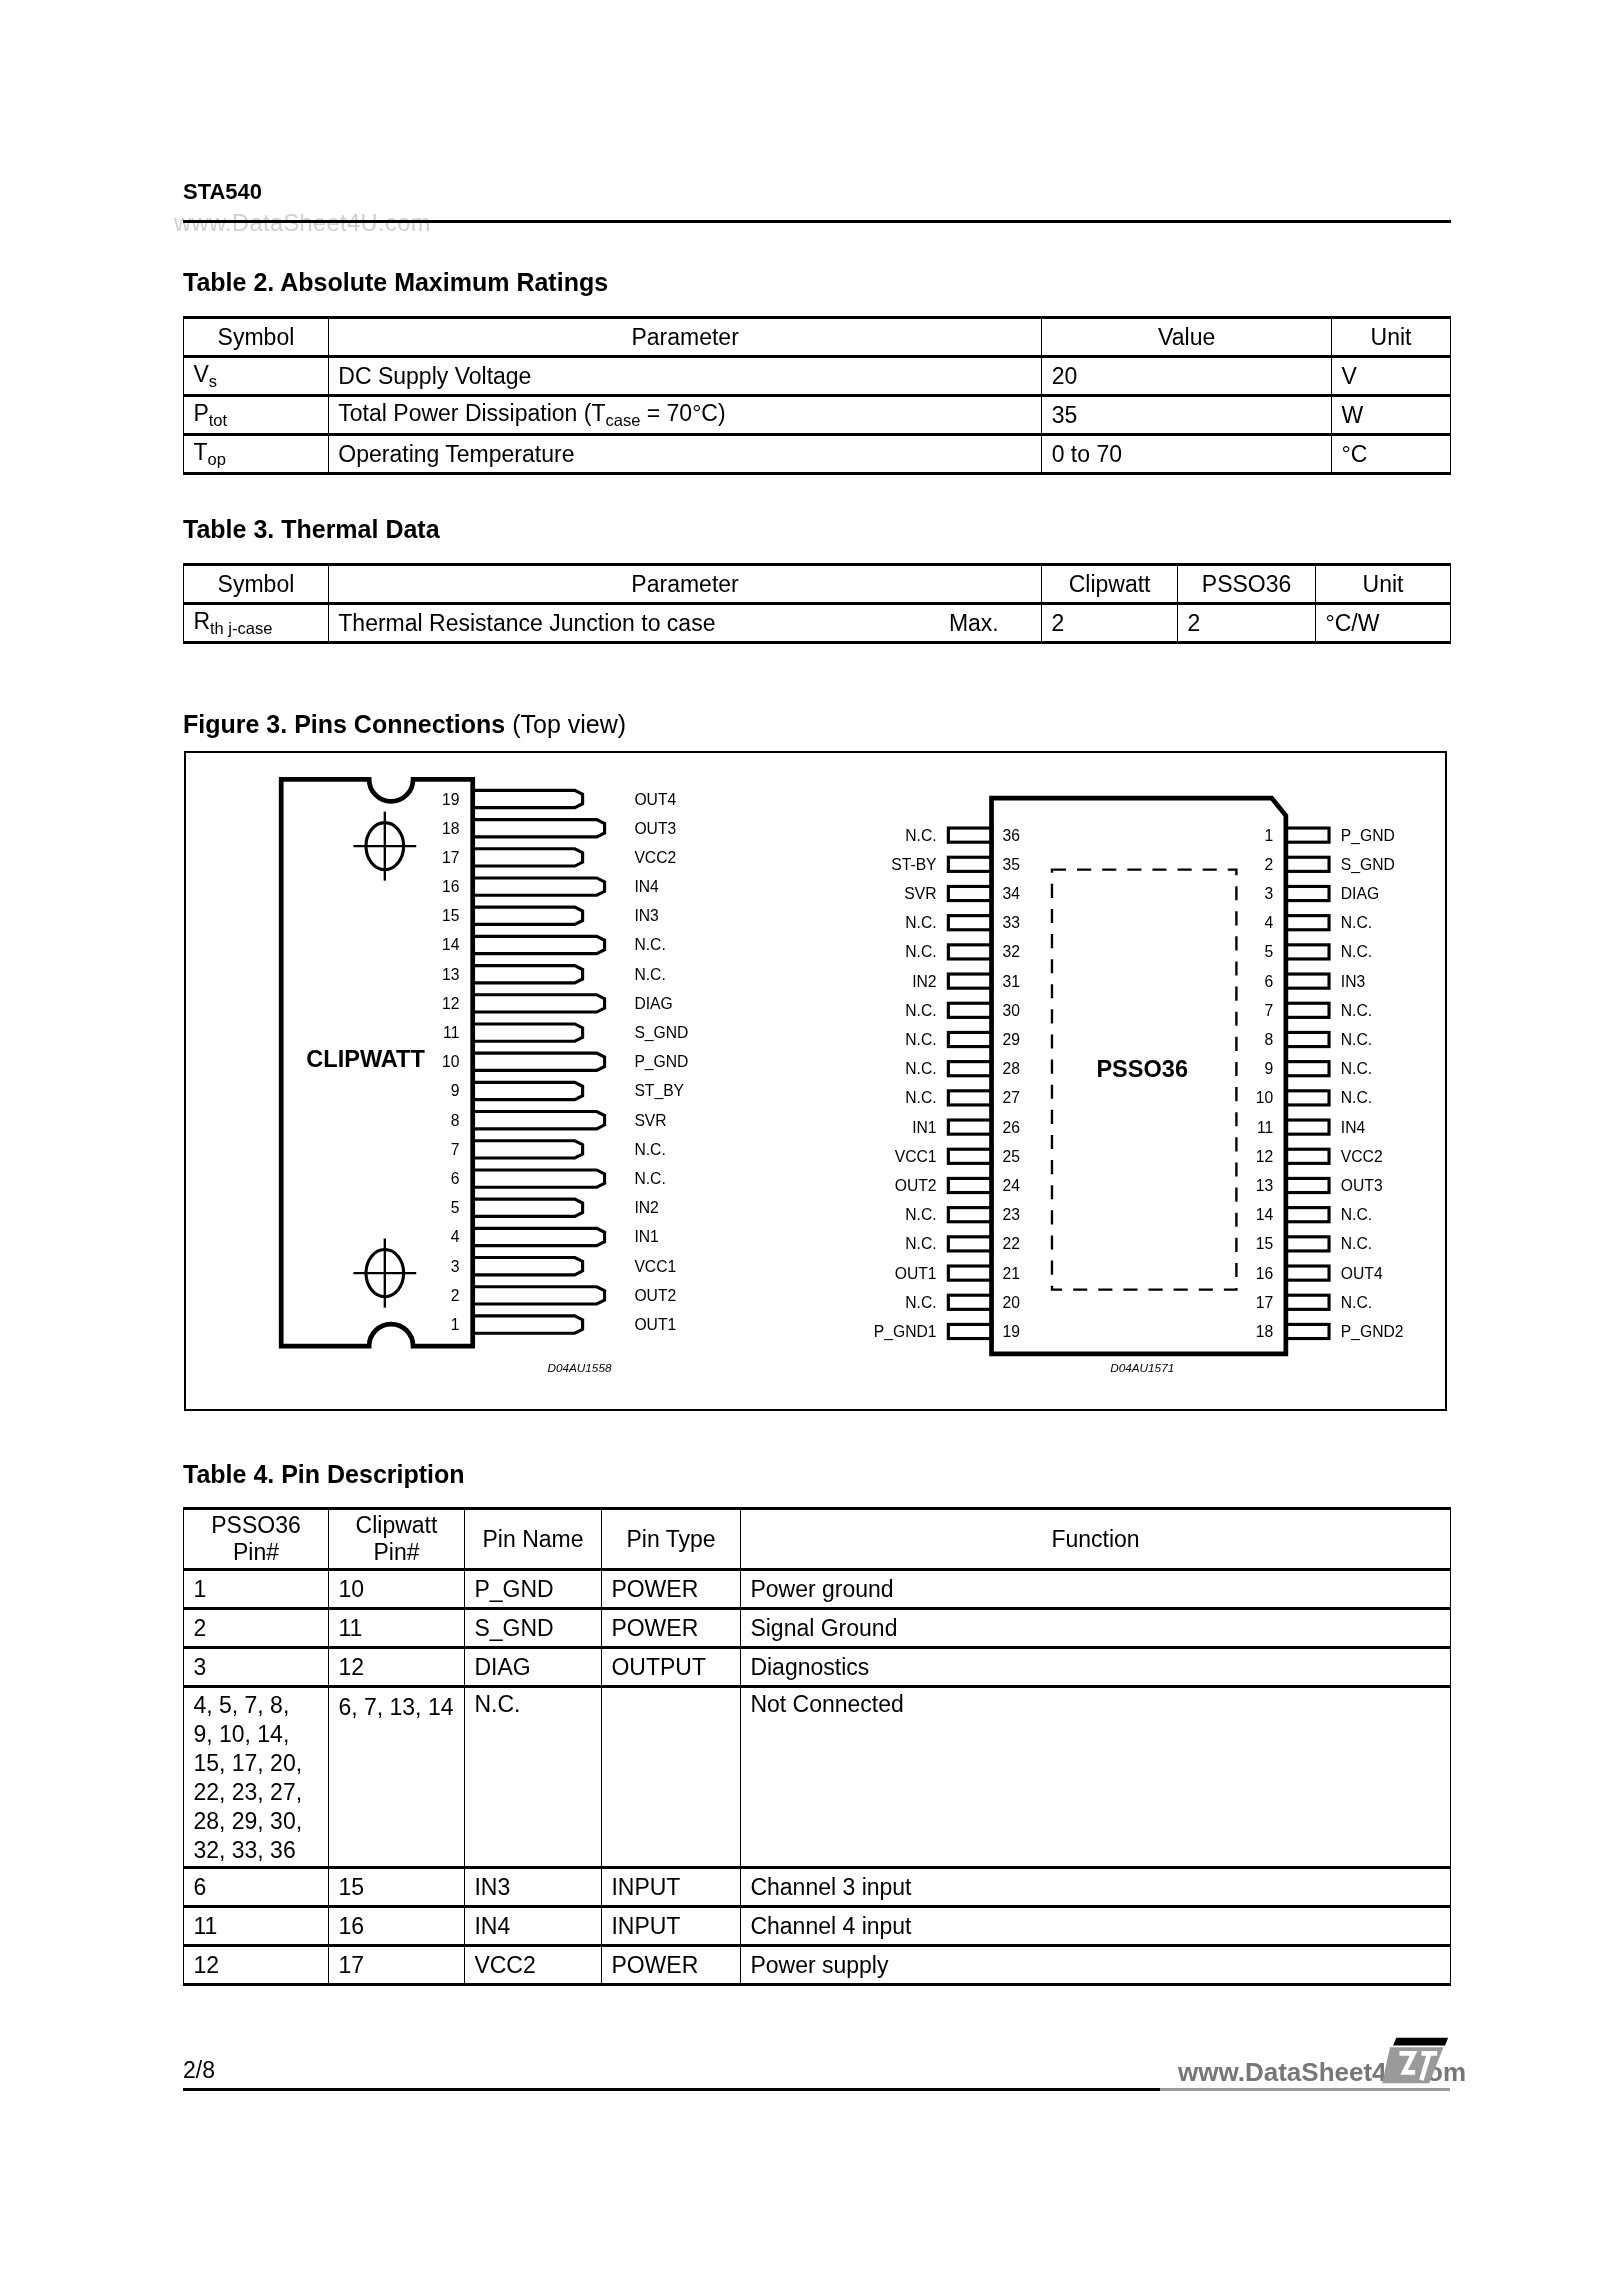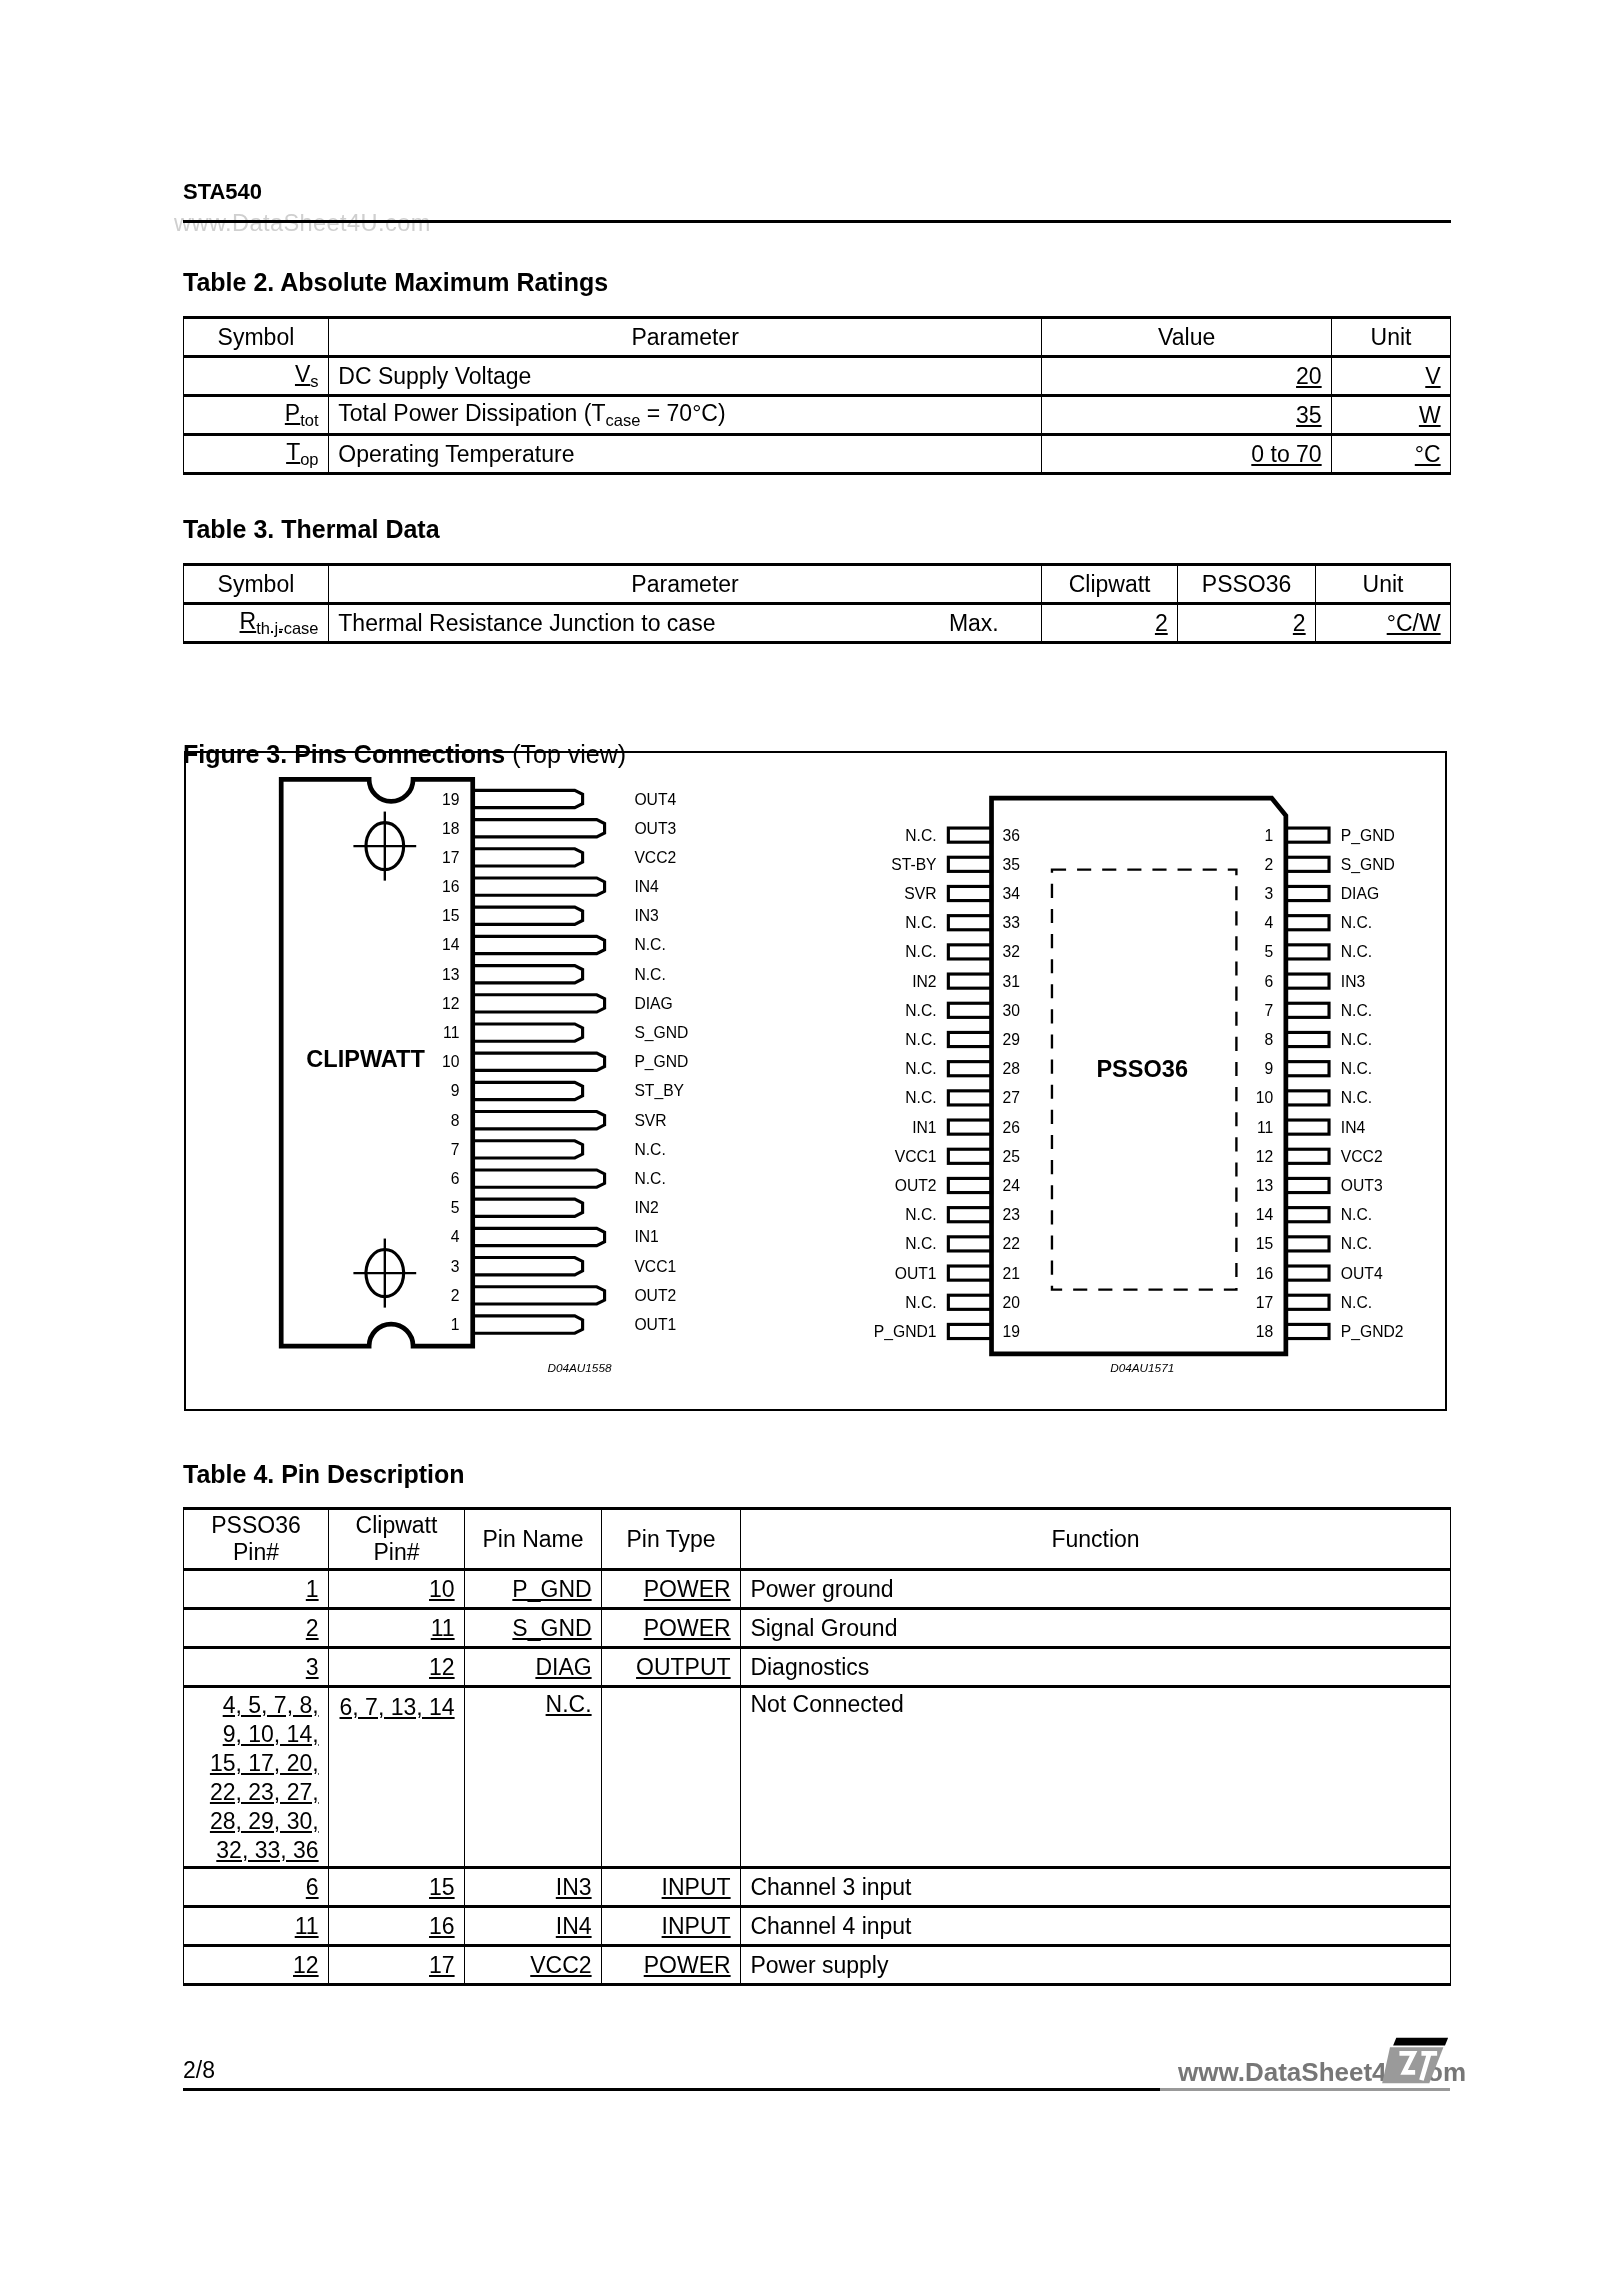--- a/index.html
+++ b/index.html
@@ -8,21 +8,21 @@
   .doc-title { left:183px; top:179px; font-size:22px; font-weight:bold; }
   .watermark-top { left:174px; top:210px; font-size:23.6px; color:#cfcfcf; letter-spacing:0.4px; }
   .header-rule { left:183px; top:220px; width:1268px; height:3.1px; background:#000; }
   .section-title { font-size:25px; font-weight:bold; }
   .section-title .normal { font-weight:normal; }
   table.dt { position:absolute; border-collapse:collapse; font-size:23px; }
   table.dt td, table.dt th { border-left:1.6px solid #000; border-right:1.6px solid #000; padding:0 9.4px; height:36px; }
   table.dt th { font-weight:normal; text-align:center; }
   table.dt tr { border-top:3.1px solid #000; }
   table.dt { border-bottom:3.1px solid #000; border-top:3.1px solid #000; }
-  table.dt td.c { text-align:right;text-decoration:underline; }
+  table.dt td.c { text-align:left; }
   table.dt td.l { text-align:left; }
   .sub { font-size:16.5px; vertical-align:-4.7px; }
   .fig-box { left:184px; top:751px; width:1263px; height:660px; border:2.4px solid #000; box-sizing:border-box; }
   svg text { font-family:"Liberation Sans", sans-serif; }
   .footer-page { left:183px; top:2057px; font-size:23px; }
   .footer-rule { left:183px; top:2088px; width:977px; height:3.1px; background:#000; }
   .footer-rule-grey { left:1160px; top:2088px; width:290px; height:3.1px; background:#999; }
   .footer-wm { left:1178px; top:2057px; font-size:26px; color:#777; font-weight:bold; }
 </style>
 </head>
@@ -88,21 +88,21 @@
   <tr style="height:39px;">
     <td class="c"><span>R</span><span class="sub">th j-case</span></td>
     <td class="l" style="position:relative;"><span>Thermal Resistance Junction to case</span><span style="position:absolute; left:620px;">Max.</span></td>
     <td class="c">2</td>
     <td class="c">2</td>
     <td class="c">°C/W</td>
   </tr>
 </tbody>
   </table>
 
-<div class="abs section-title" style="left:183px; top:740px;">
+<div class="abs section-title" style="left:183px; top:710px;">
   <span>Figure 3. Pins Connections</span><span class="normal"> (Top view)</span>
 </div>
 <div class="abs fig-box"></div>
 
 <svg class="abs" style="left:0; top:0;" width="1622" height="2295" viewBox="0 0 2066 2924">
   <g id="clipwatt-drawing">
       <path d="M358,993 L470,993 A28,28 0 0 0 526,993 L602,993 L602,1715 L526,1715 A28,28 0 0 0 470,1715 L358,1715 Z" fill="none" stroke="#000" stroke-width="6"></path>
       <ellipse cx="490" cy="1078" rx="24" ry="30" fill="none" stroke="#000" stroke-width="4"></ellipse>
       <line x1="450" y1="1078" x2="530" y2="1078" stroke="#000" stroke-width="3"></line>
       <line x1="490" y1="1034" x2="490" y2="1122" stroke="#000" stroke-width="3"></line>

